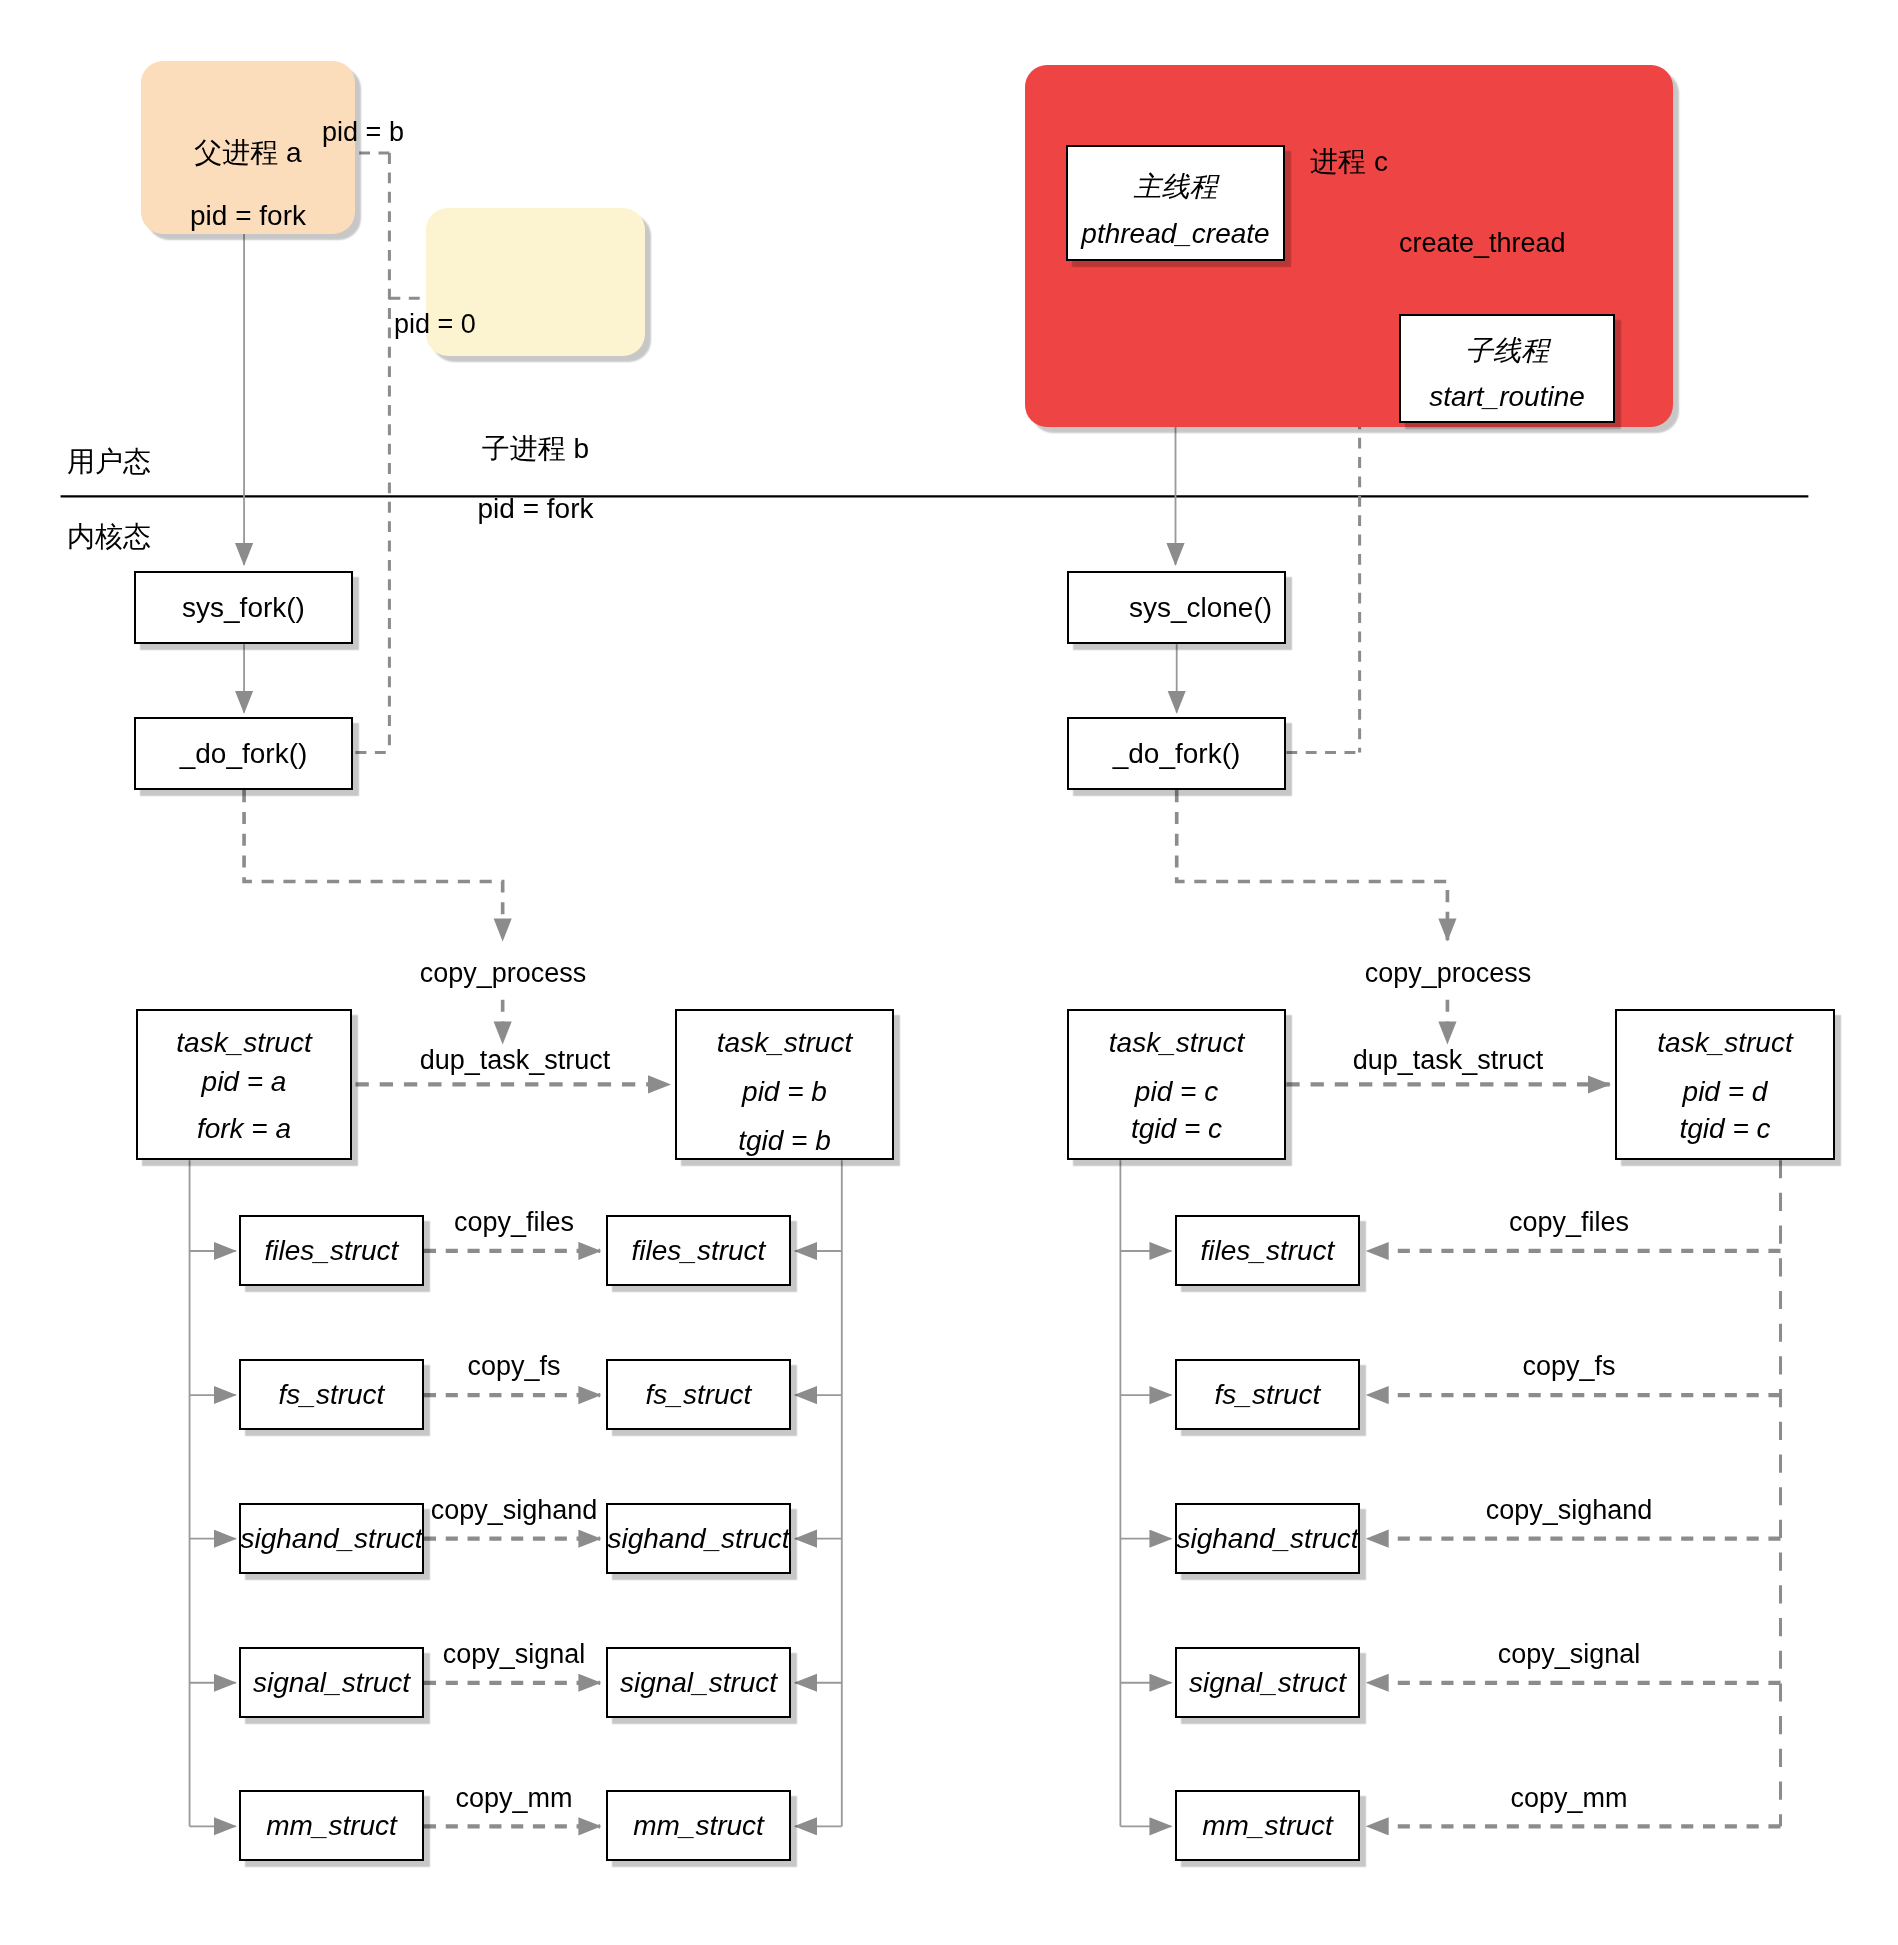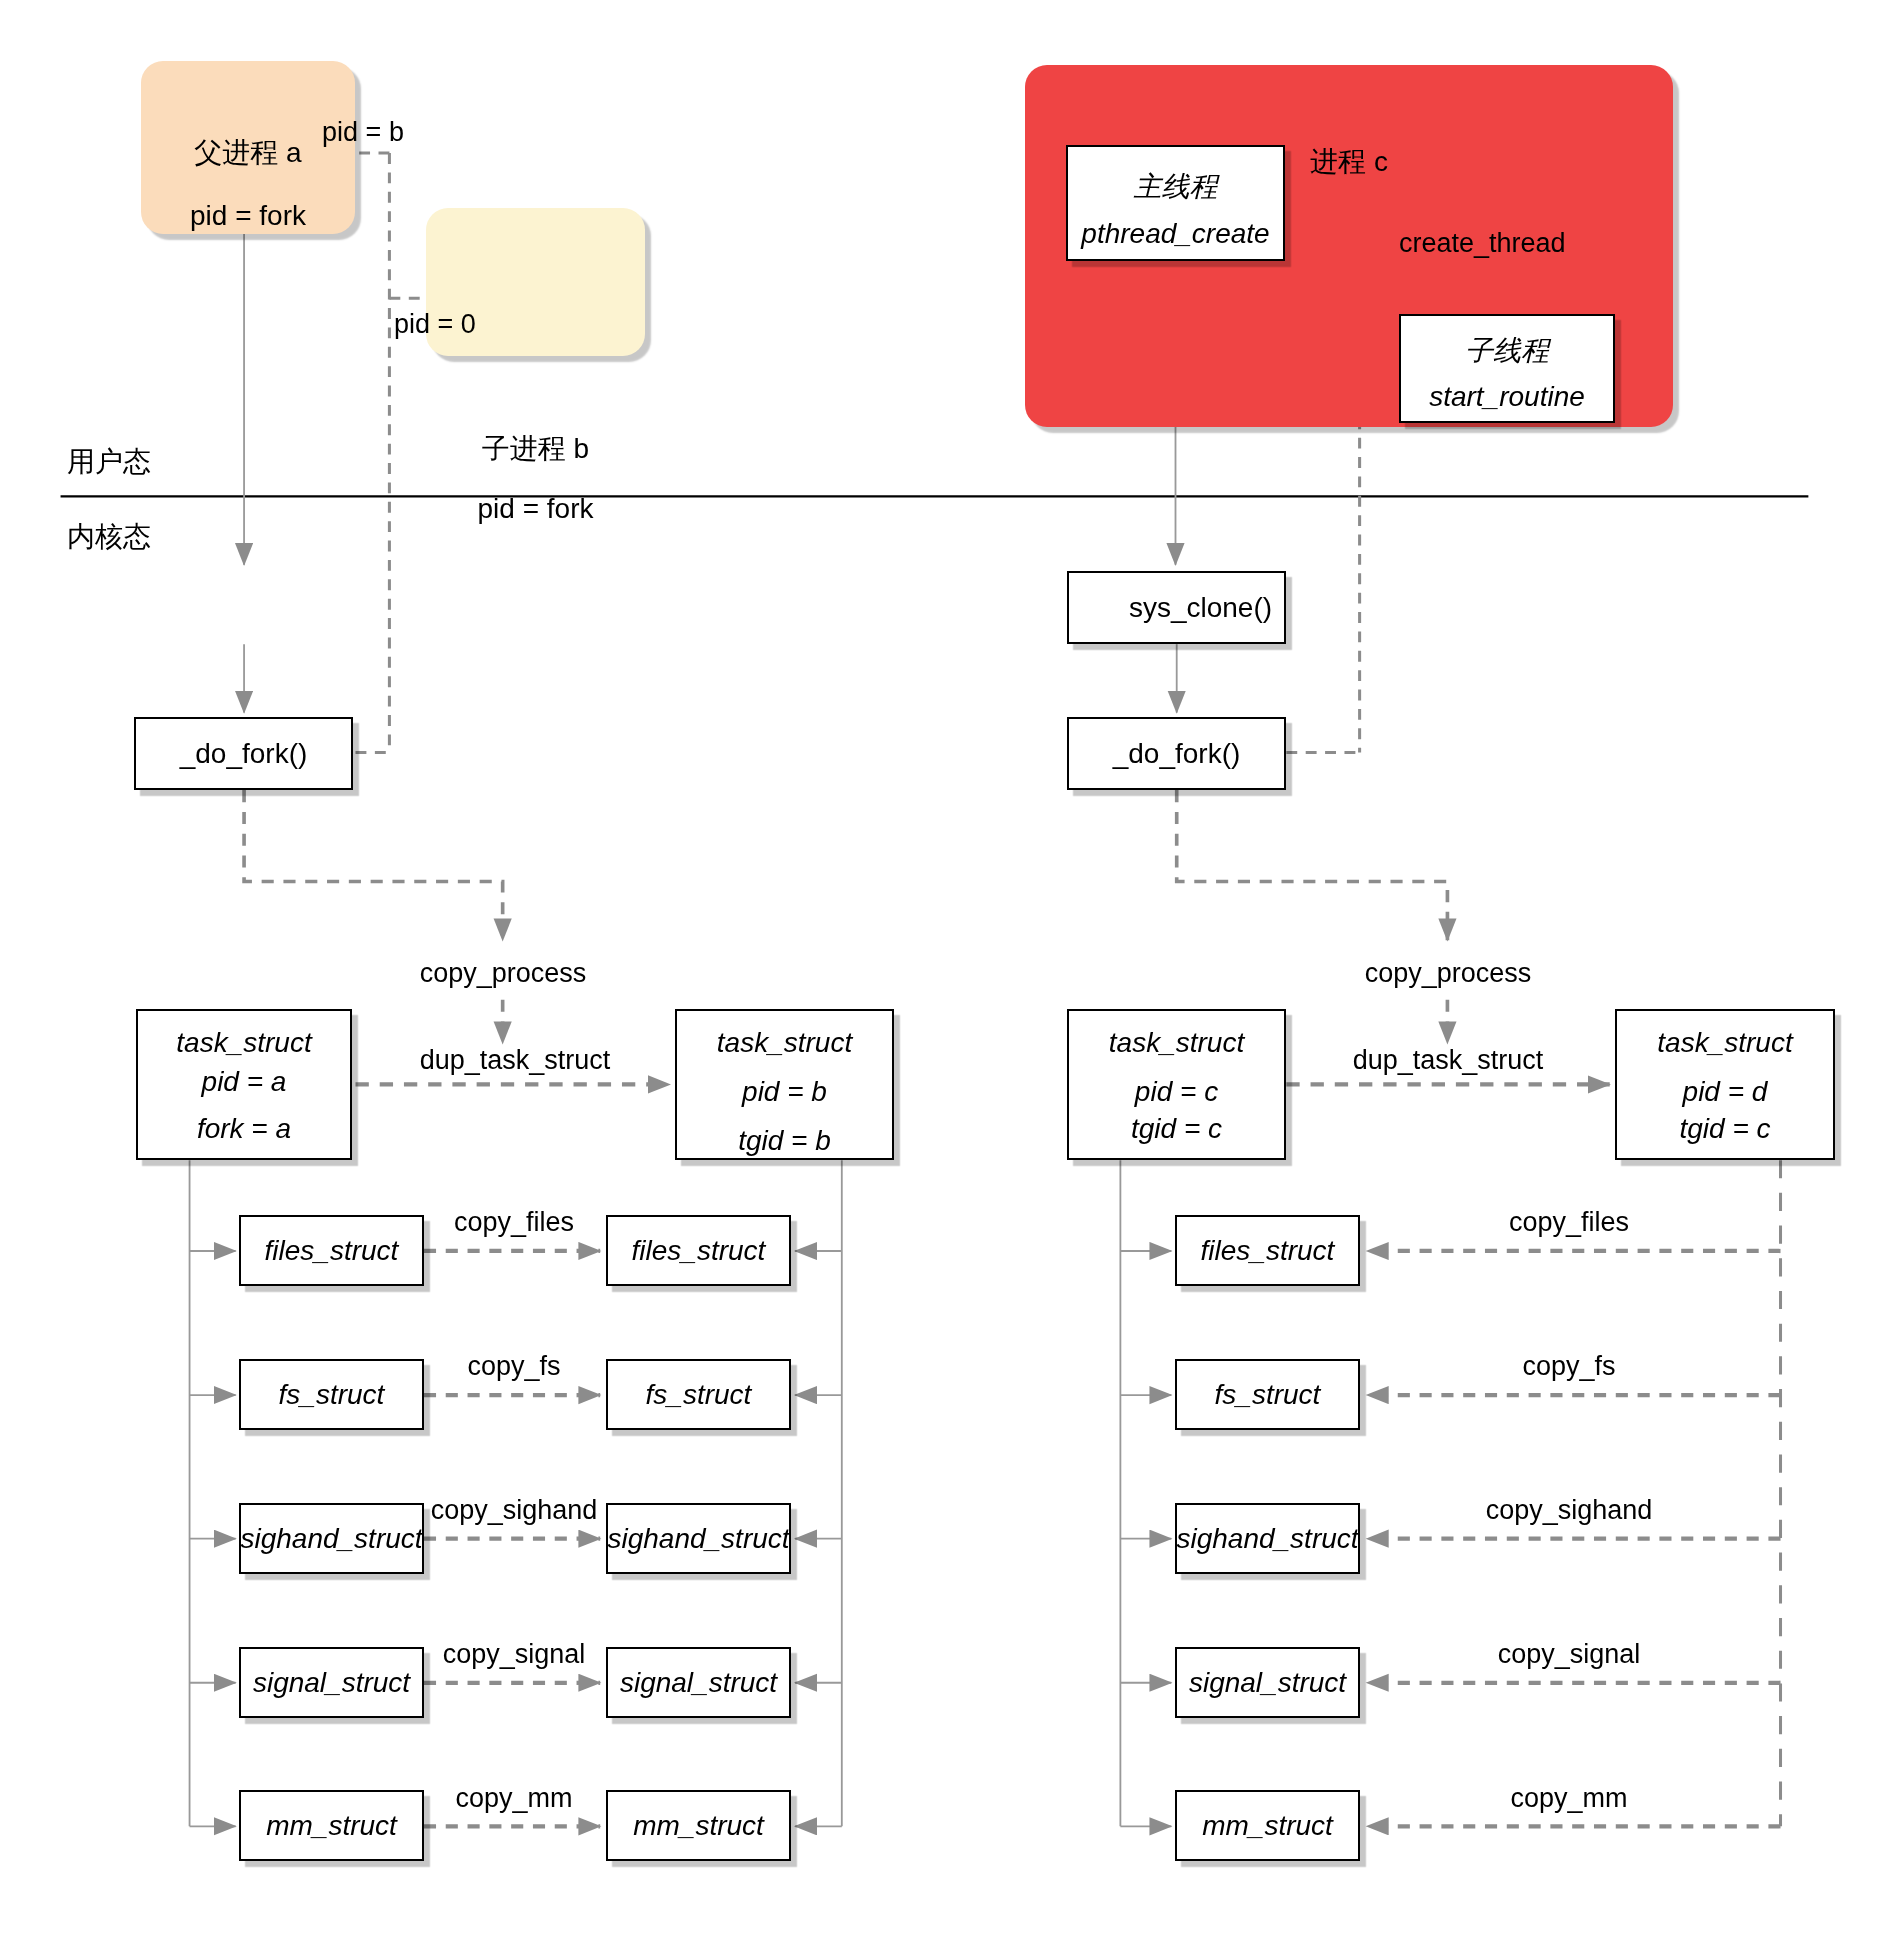--- a/index.html
+++ b/index.html
@@ -141,20 +141,21 @@
     <span style="top:71px;">pthread_create</span>
   </div>
 
   <div class="node box tbox" style="left:1399px;top:282px;width:216px;height:109px;margin-top:32px;">
     <span style="top:16.4px;">子线程</span>
     <span style="top:65px;">start_routine</span>
   </div>
 
   <div class="lbl vcenter" style="left:1399px;top:243px;">create_thread</div>
 
+  <div class="node box" style="left:134px;top:571px;width:219px;height:73px;">sys_fork()</div>
   <div class="node box" style="left:134px;top:717px;width:219px;height:73px;">_do_fork()</div>
 
   <div class="lbl center" style="left:503px;top:973px;">copy_process</div>
   <div class="lbl center" style="left:515px;top:1060px;">dup_task_struct</div>
 
   <div class="node box tbox" style="left:136px;top:1009px;width:216px;height:151px;">
     <span style="top:16.4px;">task_struct</span>
     <span style="top:55px;">pid = a</span>
     <span style="top:102px;">fork = a</span>
   </div>

